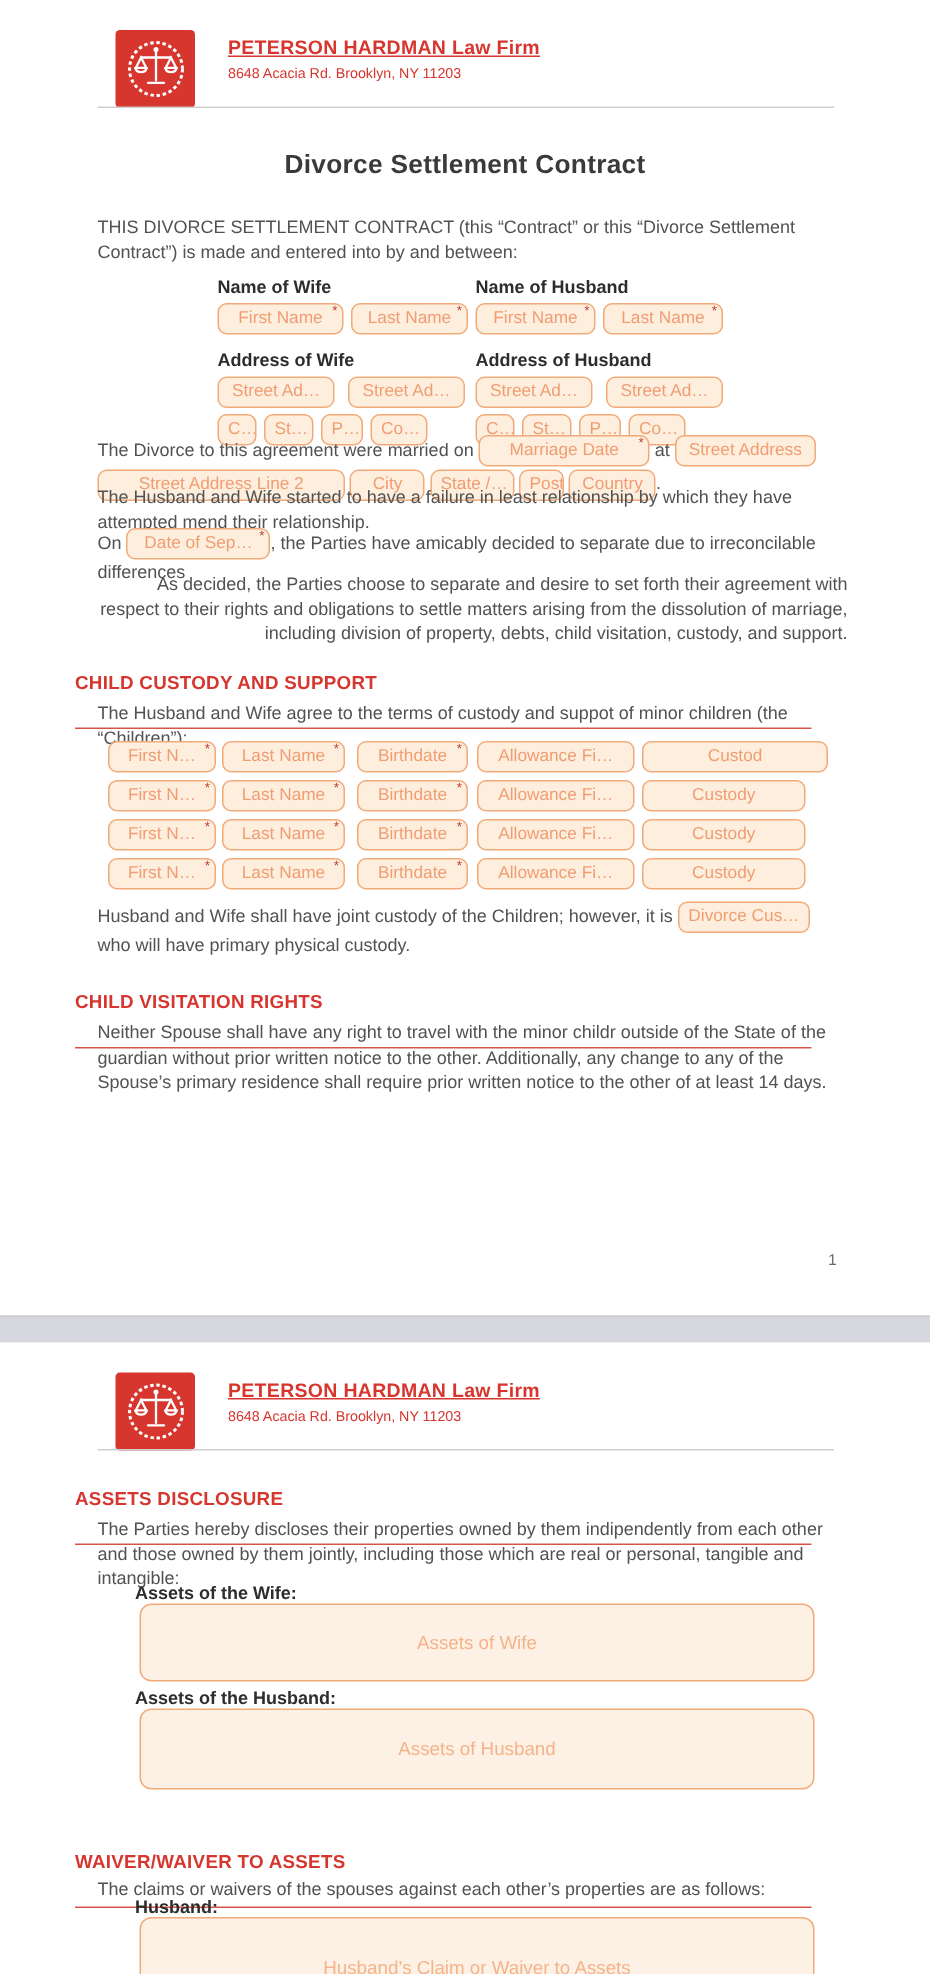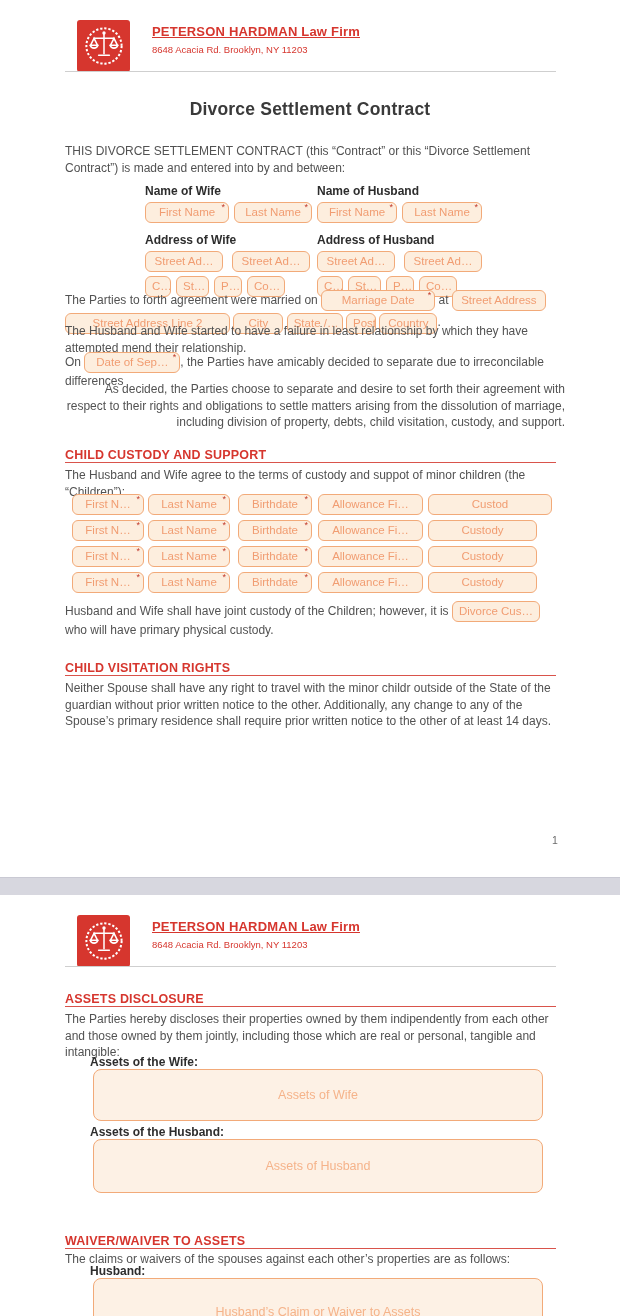--- a/index.html
+++ b/index.html
@@ -14,21 +14,21 @@
   
   .logo{position:absolute;width:53px;height:52px;background:#d6362e;border-radius:3px;display:flex;align-items:center;justify-content:center;}
   .firm-name{position:absolute;color:#d6362e;font-size:13px;font-weight:bold;text-decoration:underline;letter-spacing:.2px;}
   .firm-addr{position:absolute;color:#d6362e;font-size:9.5px;}
   .head-rule{position:absolute;left:65px;width:491px;border-bottom:1px solid #cfcfcf;}
 
   .title{position:absolute;left:0;width:620px;text-align:center;font-size:17.5px;font-weight:bold;color:#3a3a3a;letter-spacing:.2px;}
   .para{color:#525252;font-size:12px;line-height:16.5px;}
   .blabel{color:#2d2d2d;font-size:12px;font-weight:bold;}
 
-  .section-head{left:65px;width:491px;color:#d6362e;font-size:12.5px;font-weight:bold;letter-spacing:.2px;padding-bottom:0;border-bottom:1.6px solid #d9534b;}
+  .section-head{left:50px;width:491px;color:#d6362e;font-size:12.5px;font-weight:bold;letter-spacing:.2px;padding-bottom:23px;border-bottom:1.6px solid #d9534b;}
 
   
   .field{display:inline-block;position:relative;box-sizing:border-box;height:21px;line-height:17px;padding:1px 6px;background:#fdeede;border:1px solid #f2aa79;border-radius:6px;color:#f19d72;font-size:11.5px;text-align:center;white-space:nowrap;overflow:hidden;vertical-align:middle;}
   .field.req::after{content:"*";position:absolute;top:0;right:3px;color:#c0392b;font-size:9px;line-height:9px;}
   .field.dashed::before{content:"";position:absolute;left:2px;right:2px;bottom:-1px;border-bottom:1px dashed #b3b3b3;}
   .fieldrow{display:flex;align-items:center;}
 
   .col-label{color:#2d2d2d;font-size:12px;font-weight:bold;margin-bottom:4px;}
   .group{display:flex;flex-direction:column;}
 
@@ -103,21 +103,21 @@
             <span class="field dashed" style="width:26px;margin-right:5px;">C…</span>
             <span class="field dashed" style="width:33px;margin-right:5px;">St…</span>
             <span class="field dashed" style="width:28px;margin-right:5px;">P…</span>
             <span class="field dashed" style="width:38px;">Co…</span>
           </div>
         </div>
       </div>
     </div>
 
     <div class="abs para" style="left:65px;top:289px;width:500px;line-height:22px;">
-      <span>The Parties to forth agreement were married on</span>
+      <span>The Divorce to this agreement were married on</span>
       <span class="field dashed req" style="width:114px;">Marriage Date</span>
       <span>at</span>
       <span class="field dashed" style="width:94px;">Street Address</span>
       <span class="field dashed" style="width:165px;">Street Address Line 2</span>
       <span class="field dashed" style="width:50px;">City</span>
       <span class="field dashed" style="width:56px;">State /…</span>
       <span class="field dashed" style="width:30px;">Post…</span>
       <span class="field dashed" style="width:58px;">Country</span><span>.</span>
     </div>
 

